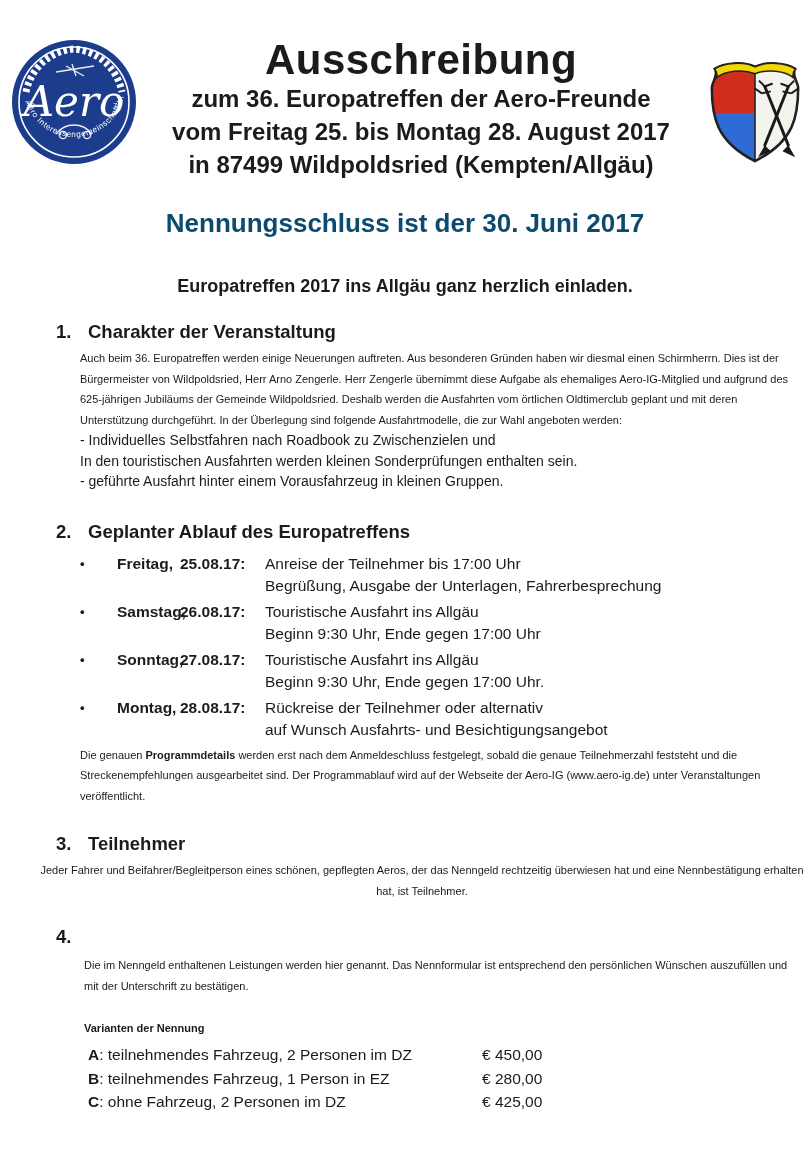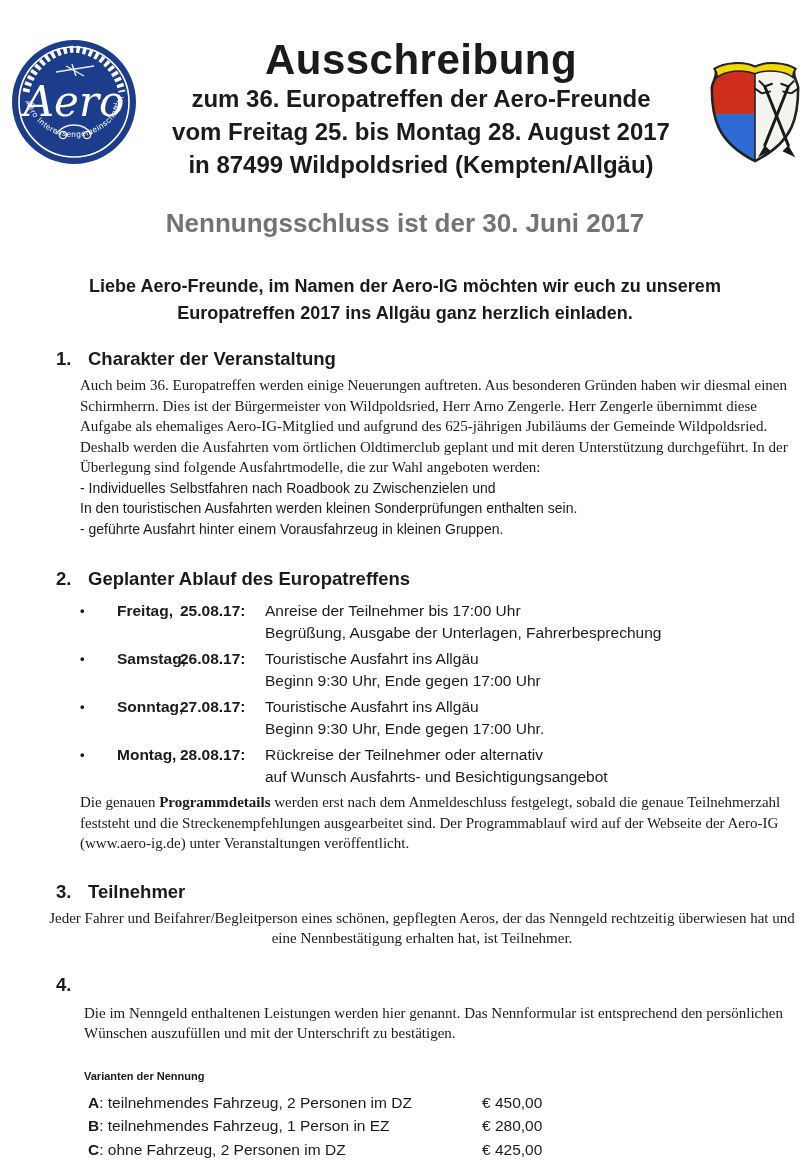--- a/index.html
+++ b/index.html
@@ -14,21 +14,21 @@
   .badge-box{width:132px;height:132px;margin-left:8px;flex:0 0 auto;}
   .crest-box{width:106px;height:112px;margin-right:2px;margin-top:20px;flex:0 0 auto;}
   .head-center{flex:1;text-align:center;padding-top:2px;}
   .doc-title{font-size:42px;font-weight:bold;line-height:44px;letter-spacing:.5px;}
   .doc-sub{font-size:24px;font-weight:bold;line-height:33px;}
   .deadline{margin-top:26px;text-align:center;font-size:26px;font-weight:bold;line-height:33px;}
   .intro{margin-top:33px;text-align:center;font-weight:bold;font-size:18px;line-height:27px;}
   
   .sec-heading{display:flex;margin-left:56px;margin-right:8px;font-weight:bold;font-size:18.5px;line-height:25px;}
   .sec-num{width:32px;flex:0 0 auto;}
-  .sec-body{margin-left:80px;margin-right:6px;font-size:15px;line-height:20.5px;font-family:Liberation Serif, serif;}
+  .sec-body{margin-left:80px;margin-right:6px;font-size:11px;line-height:20.5px;}
   .sec1-heading{margin-top:19px;}
   .sec1-body{margin-top:4px;}
   .plain-line{margin-left:80px;margin-right:6px;font-size:14px;line-height:20.5px;}
   .sec2-heading{margin-top:27px;}
   
   .schedule{margin-top:9px;}
   .sched-item{display:flex;margin-left:80px;margin-right:6px;font-size:15.5px;line-height:22px;margin-bottom:4px;}
   .sched-bullet{width:37px;flex:0 0 auto;font-weight:bold;font-size:13px;line-height:22px;}
   .sched-day{width:63px;flex:0 0 auto;font-weight:bold;}
   .sched-date{width:85px;flex:0 0 auto;font-weight:bold;}
@@ -121,24 +121,23 @@
           <path d="M64,90 L57,102 L70,96 Z"></path>
         </g>
         <g stroke="#1a1a1a" stroke-width="2" fill="none">
           <path d="M64,30 l-6,-6 M64,30 l8,-3 M61,37 l-7,-5 M61,37 l9,-2"></path>
           <path d="M88,30 l6,-6 M88,30 l-8,-3 M91,37 l7,-5 M91,37 l-9,-2"></path>
         </g>
       </svg>
     </div>
   </div>
 
-  <div class="deadline" style="color:#737373;">Nennungsschluss ist der 30. Juni 2017</div>
+  <div class="deadline" style="color:#0c4a6e;">Nennungsschluss ist der 30. Juni 2017</div>
 
   <div class="intro">
-    <div>Liebe Aero-Freunde, im Namen der Aero-IG möchten wir euch zu unserem</div>
     <div>Europatreffen 2017 ins Allgäu ganz herzlich einladen.</div>
   </div>
 
   <div class="sec-heading sec1-heading">
     <span class="sec-num">1.</span>
     <span>Charakter der Veranstaltung</span>
   </div>
   <div class="sec-body sec1-body">Auch beim 36. Europatreffen werden einige Neuerungen auftreten. Aus besonderen Gründen haben wir diesmal einen Schirmherrn. Dies ist der Bürgermeister von Wildpoldsried, Herr Arno Zengerle. Herr Zengerle übernimmt diese Aufgabe als ehemaliges Aero-IG-Mitglied und aufgrund des 625-jährigen Jubiläums der Gemeinde Wildpoldsried. Deshalb werden die Ausfahrten vom örtlichen Oldtimerclub geplant und mit deren Unterstützung durchgeführt. In der Überlegung sind folgende Ausfahrtmodelle, die zur Wahl angeboten werden:</div>
   <div class="plain-line">- Individuelles Selbstfahren nach Roadbook zu Zwischenzielen und</div>
   <div class="plain-line">In den touristischen Ausfahrten werden kleinen Sonderprüfungen enthalten sein.</div>

